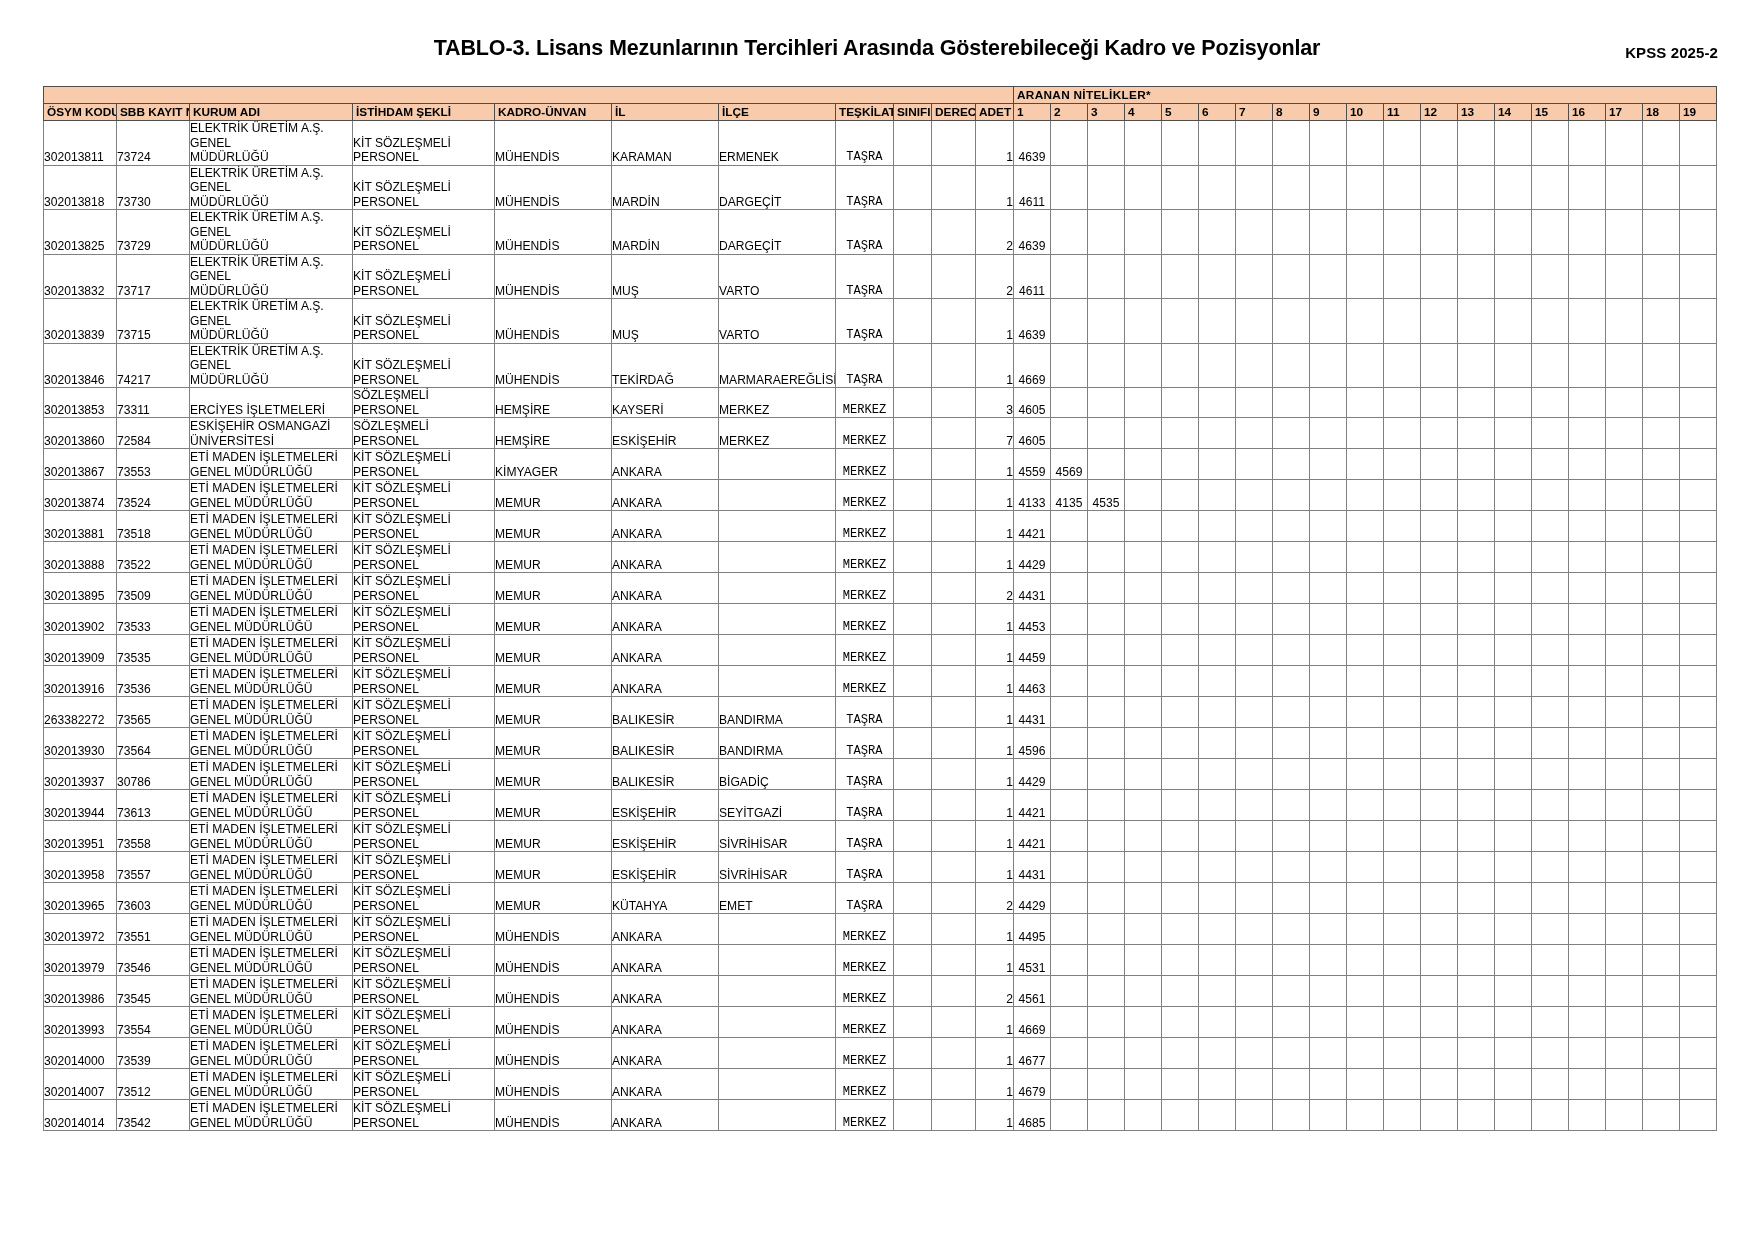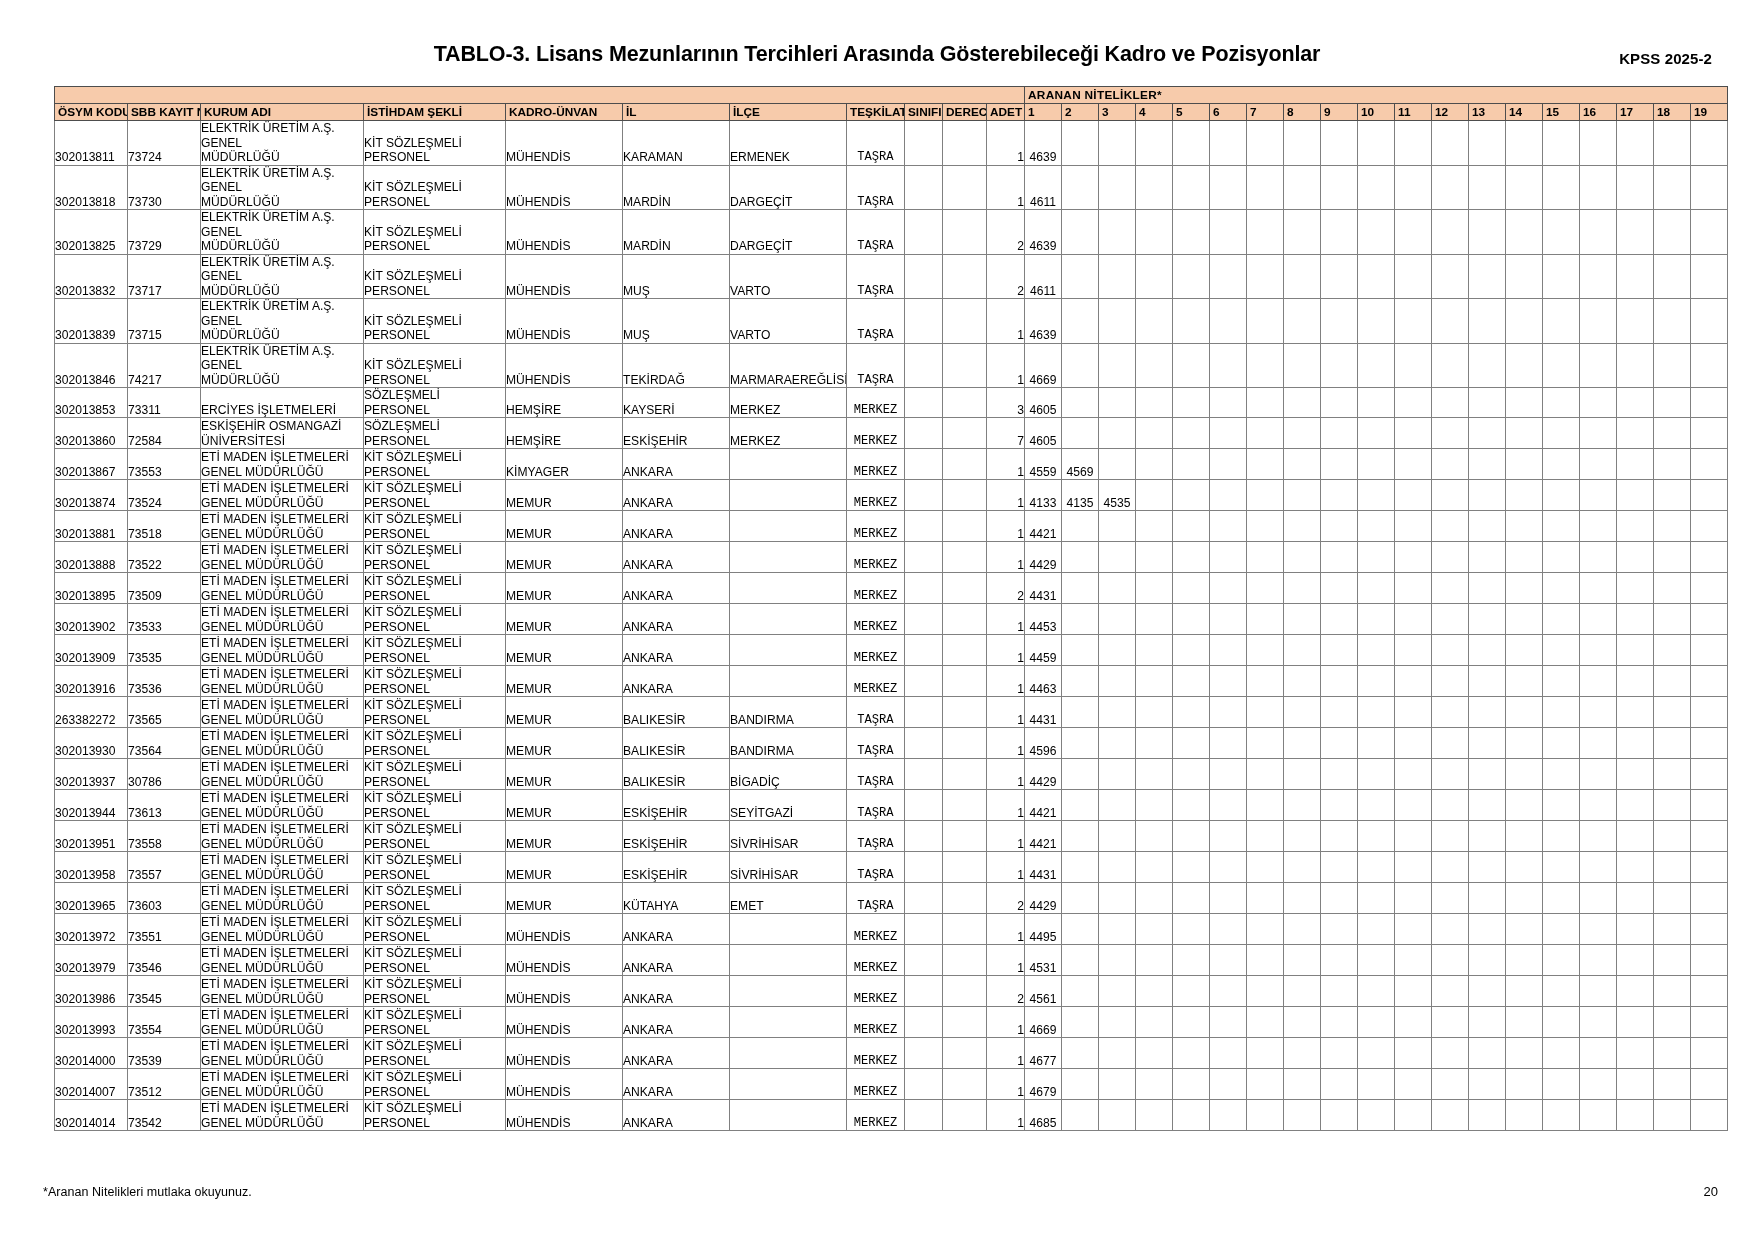--- a/index.html
+++ b/index.html
@@ -14,21 +14,21 @@
     height: 1240px;
     font-family: "Liberation Sans", sans-serif;
     color: #000000;
     position: relative;
     overflow: hidden;
   }
   .page {
     position: relative;
     width: 1754px;
     height: 1240px;
-    padding: 6px;
+    padding: 0;
   }
 
   
   .doc-header {
     position: relative;
     height: 62px;
   }
   .doc-title {
     position: absolute;
     left: 0;
@@ -48,21 +48,20 @@
     font-weight: bold;
     letter-spacing: 0.1px;
   }
 
   
   .table-wrap {
     position: absolute;
     left: 43px;
     top: 86px;
     width: 1668px;
-    margin-left: 11px;
   }
   table.kadro {
     border-collapse: collapse;
     table-layout: fixed;
     width: 1668px;
     font-size: 12.1px;
   }
   table.kadro th,
   table.kadro td {
     border: 1px solid #808080;
@@ -1353,18 +1352,14 @@
             <td class="c-nit"></td>
             <td class="c-nit"></td>
             <td class="c-nit"></td>
             <td class="c-nit"></td>
             <td class="c-nit"></td>
           </tr>
         </tbody>
     </table>
   </div>
 
-  <div class="doc-footer">
-    <div class="footnote">*Aranan Nitelikleri mutlaka okuyunuz.</div>
-    <div class="pageno">20</div>
-  </div>
 
 </div>
 
 </body></html>

